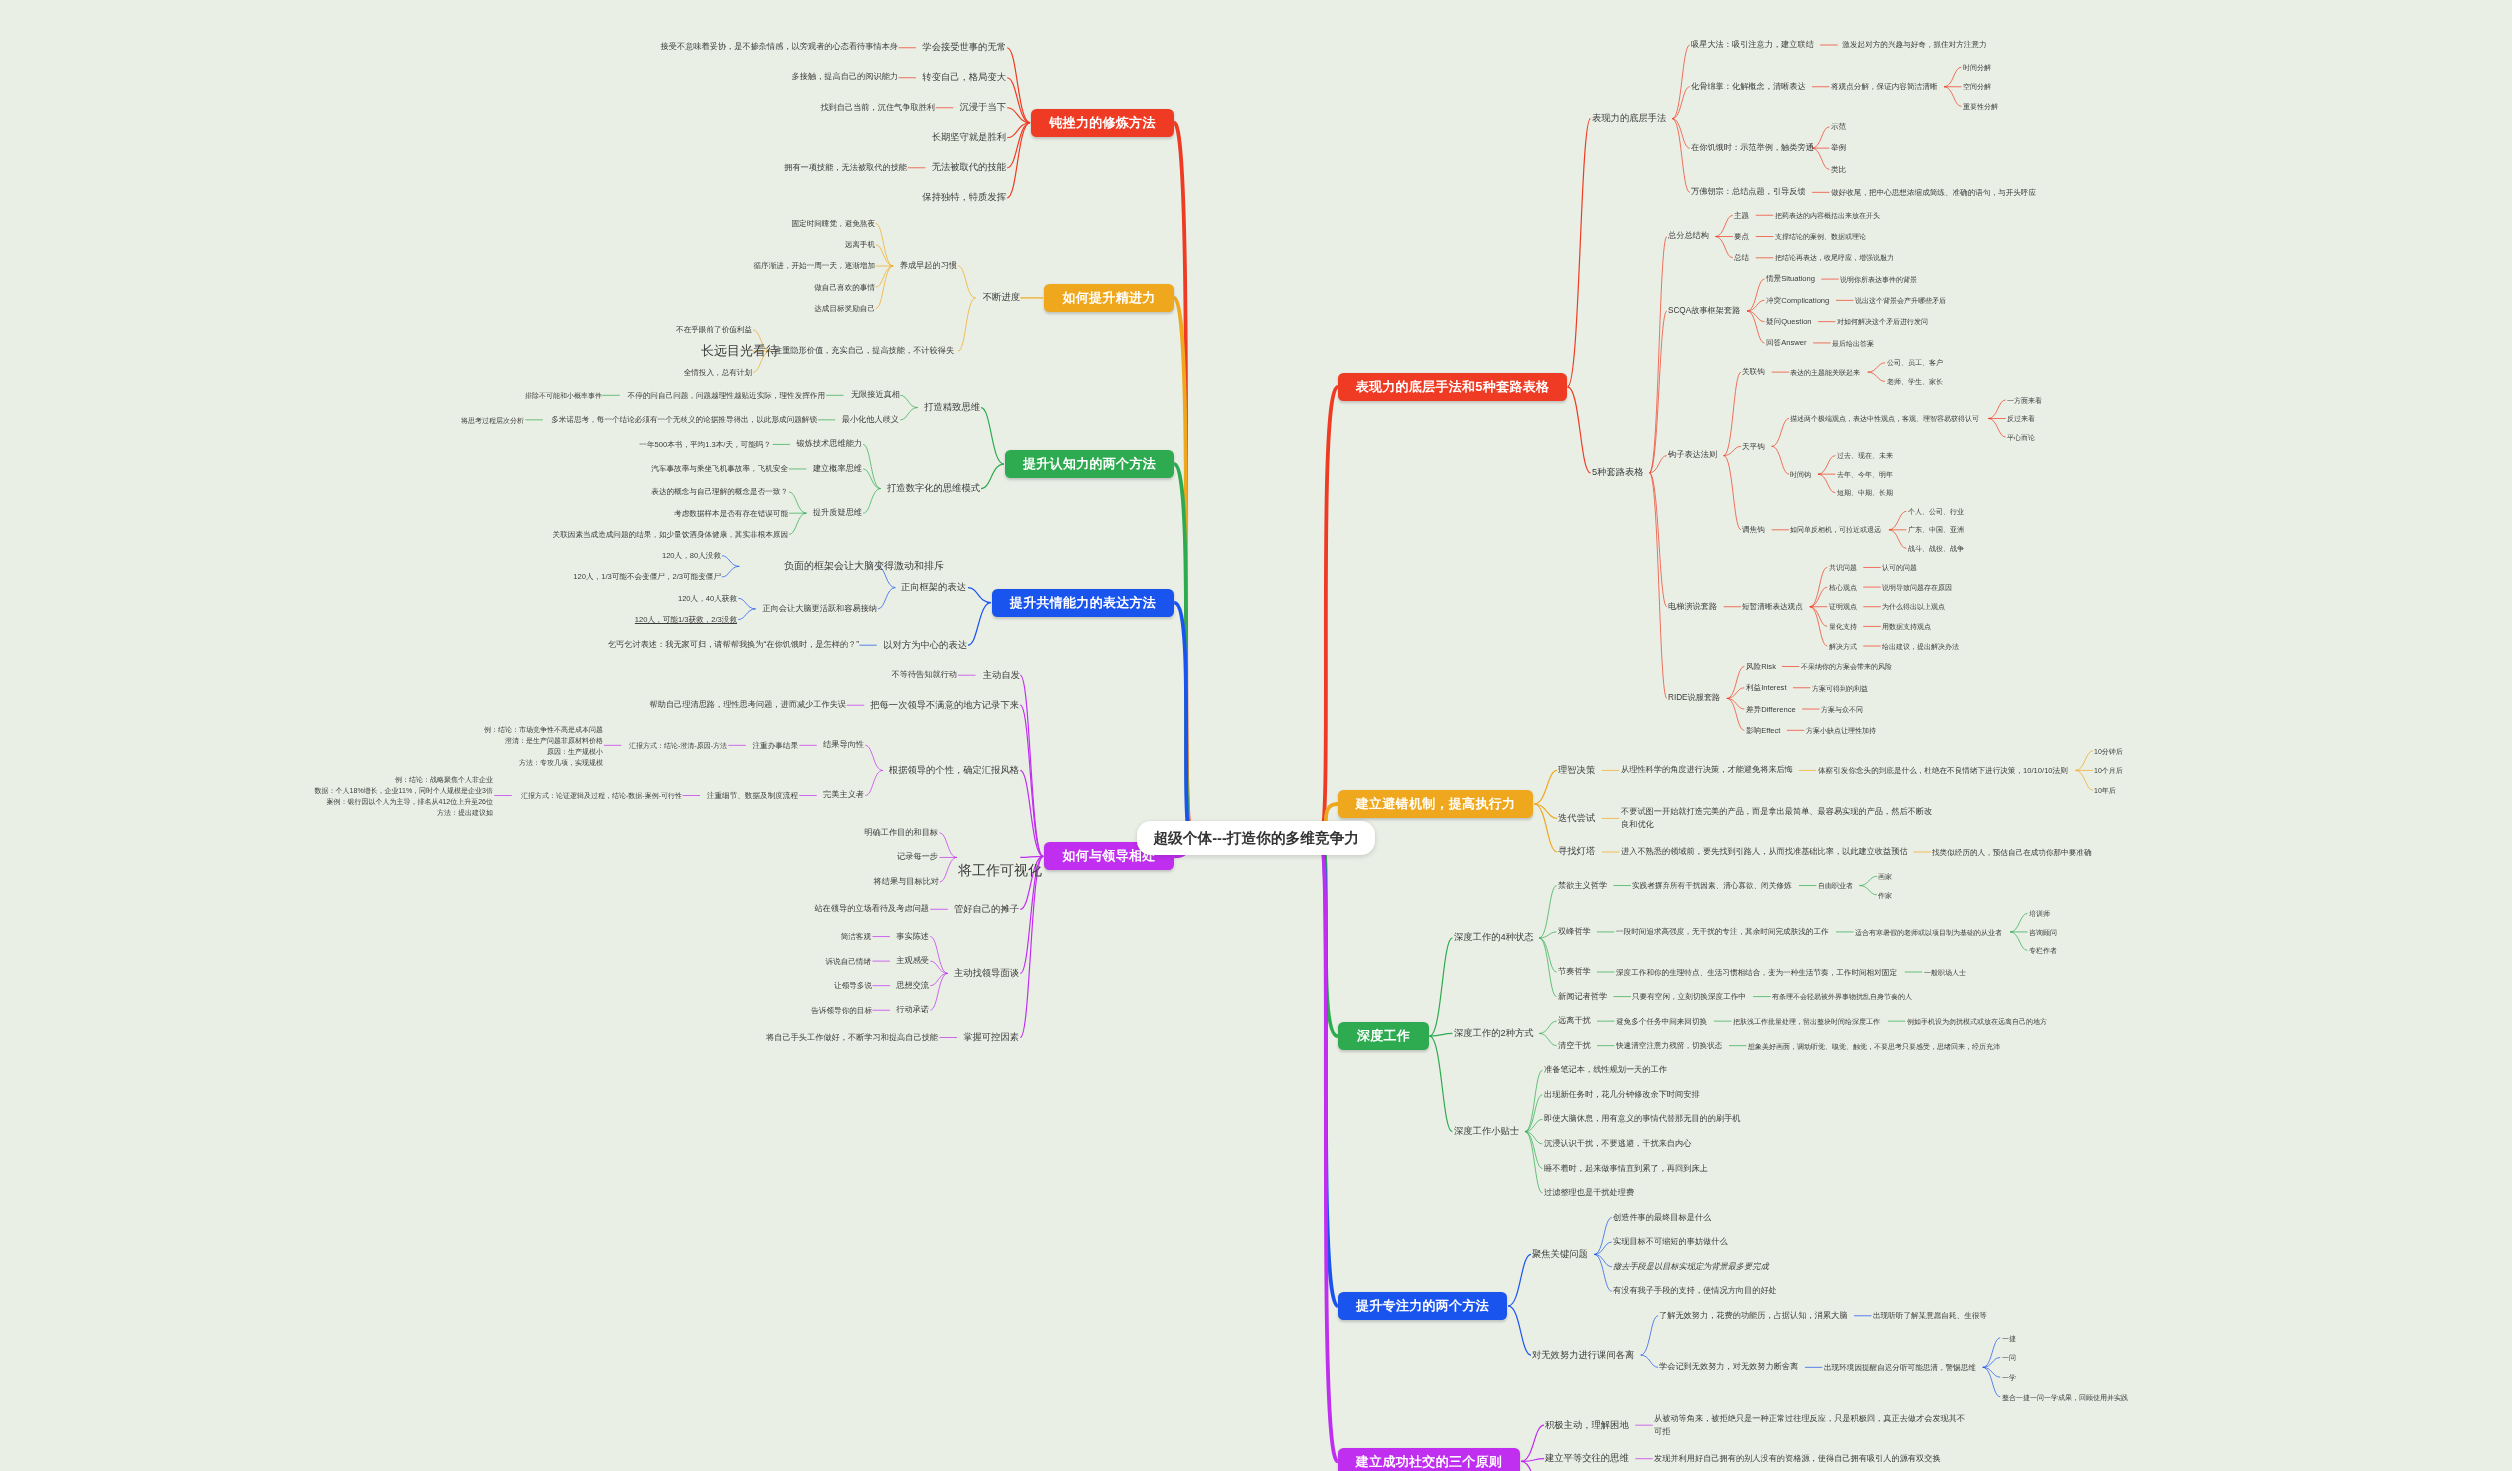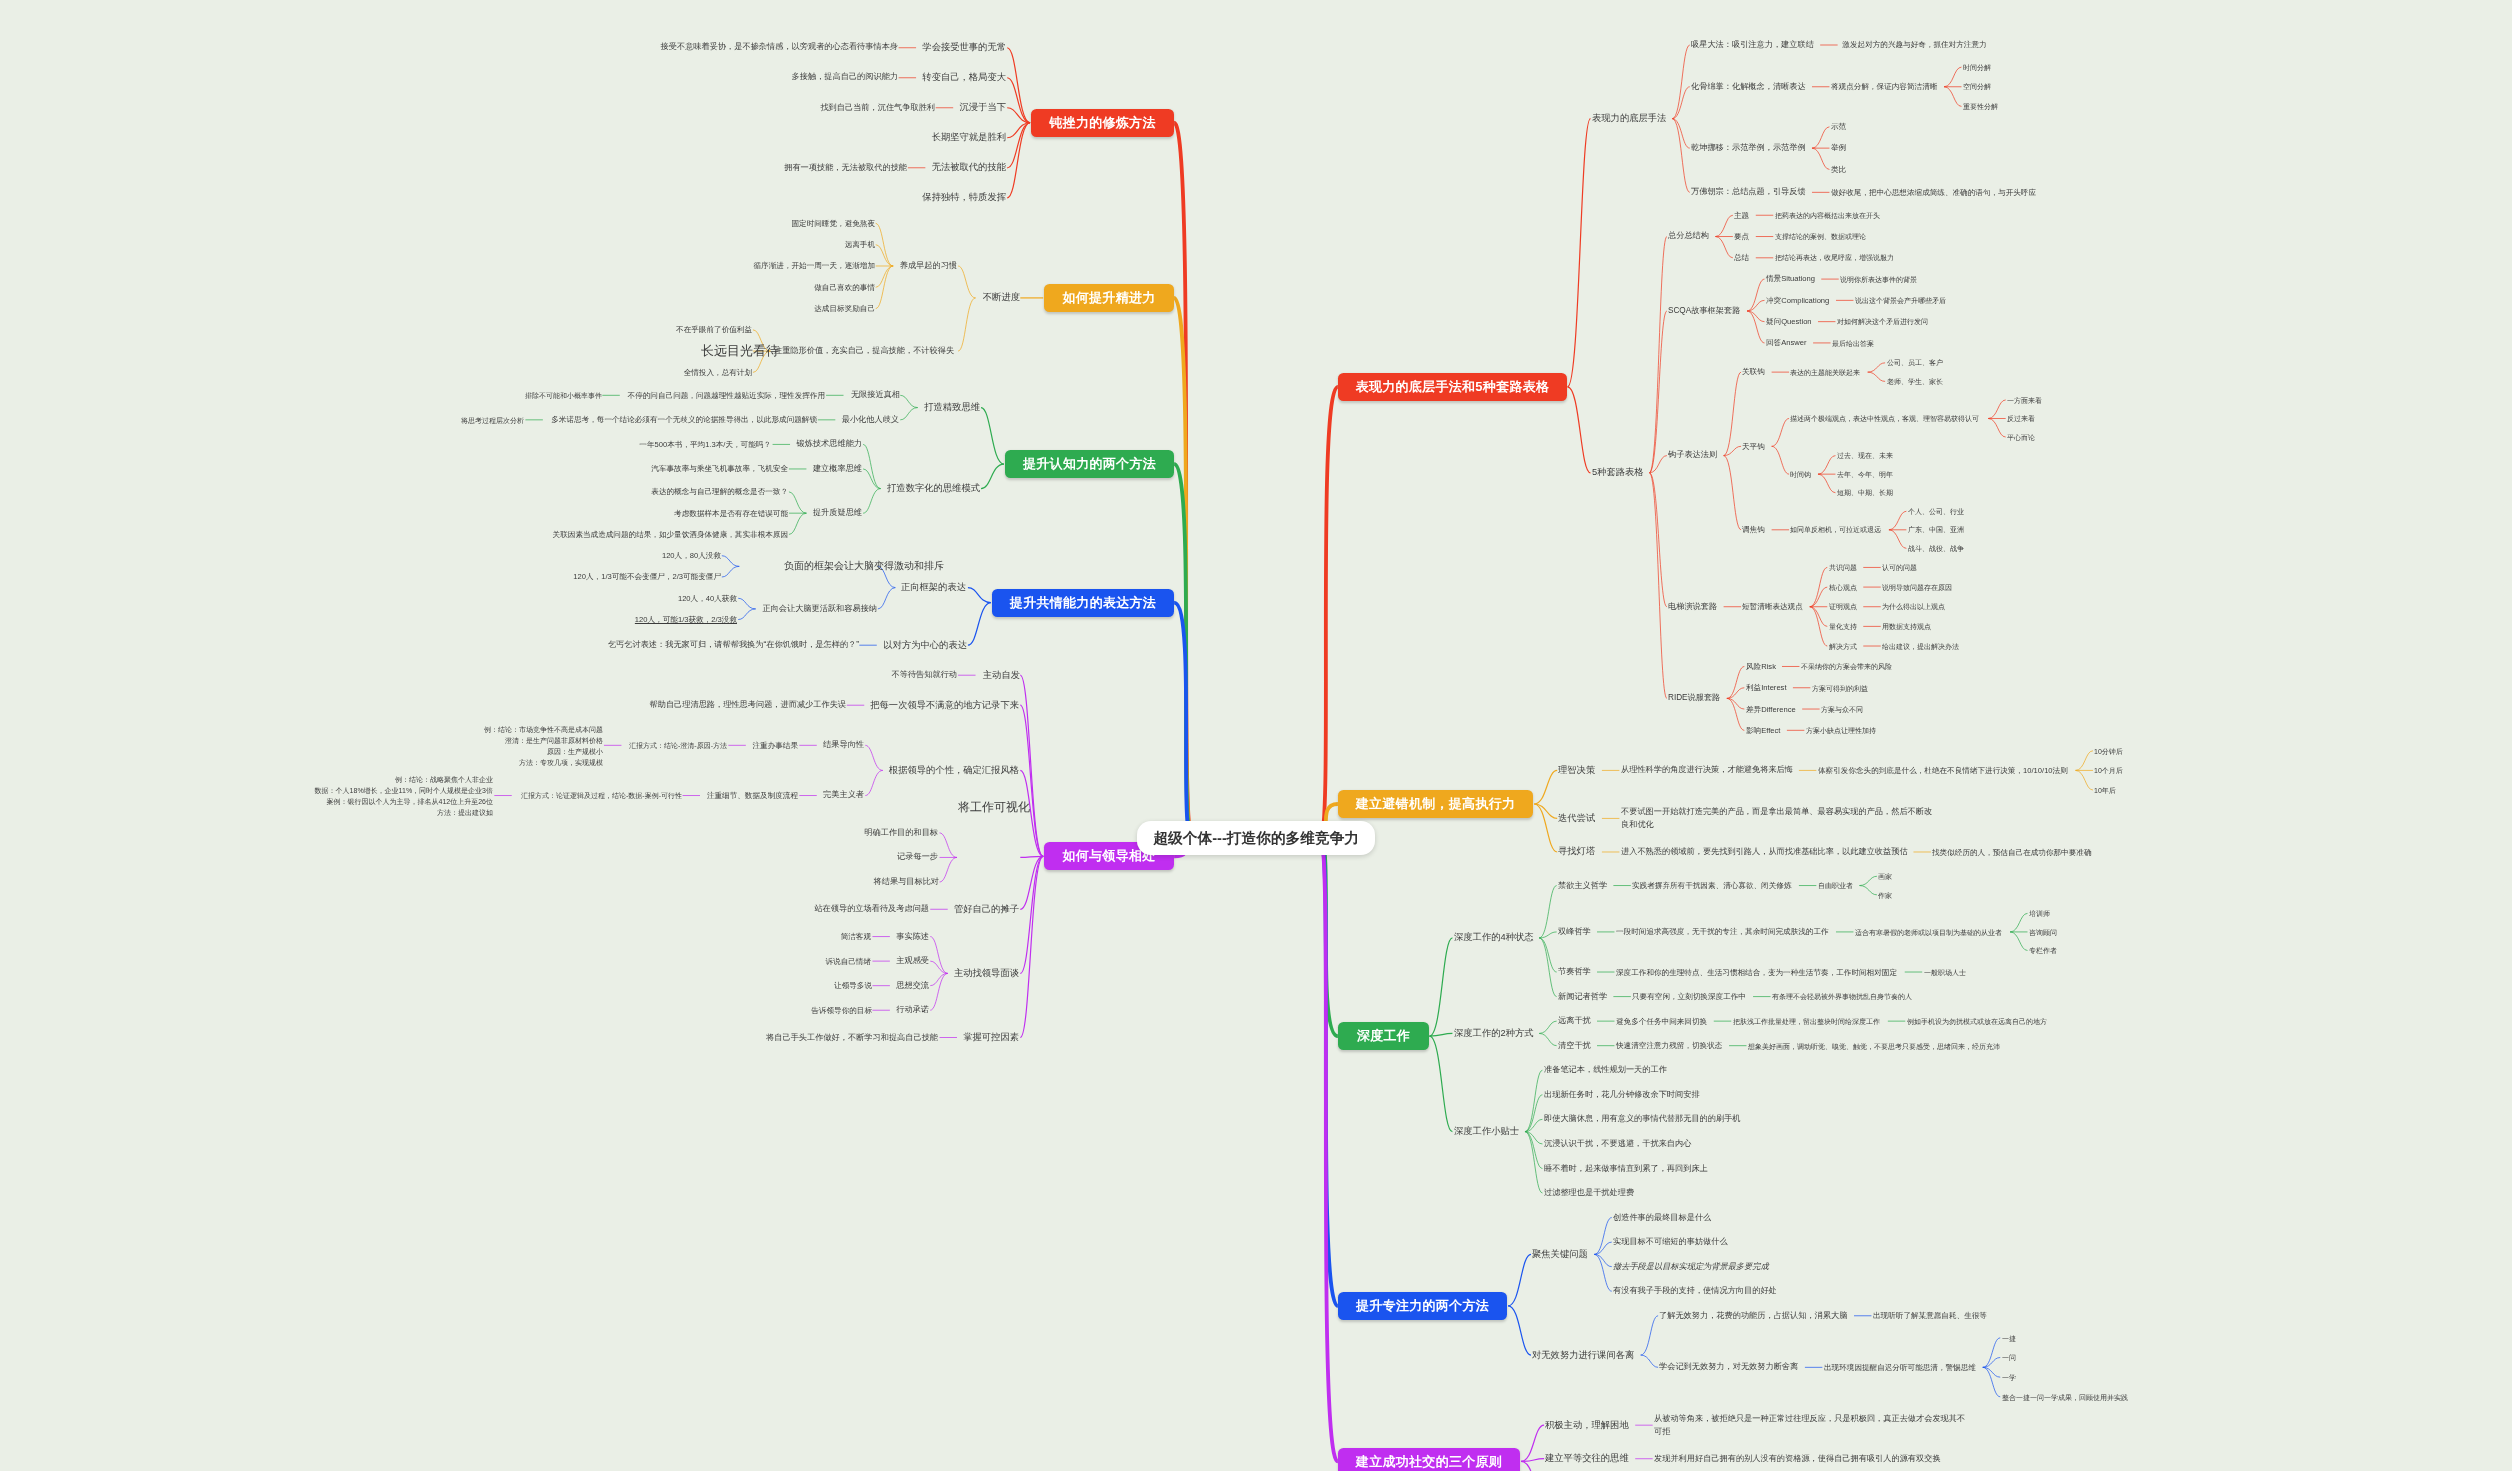--- a/index.html
+++ b/index.html
@@ -256,21 +256,21 @@
   <div id="nodes">
       <div class="node lvl1" style="background: rgb(239, 59, 35); font-size: 13px; left: 1338px; top: 373px; height: 28px; width: 229px; box-sizing: border-box;">表现力的底层手法和5种套路表格</div>
       <div class="node" style="font-size: 9.3px; line-height: 13.6px; left: 1592px; top: 112px; width: 80px; text-align: left;">表现力的底层手法</div>
       <div class="node" style="font-size: 8.2px; line-height: 12.6px; left: 1691px; top: 39px; width: 128px; text-align: left;">吸星大法：吸引注意力，建立联结</div>
       <div class="node" style="font-size: 7.6px; line-height: 11.5px; left: 1839px; top: 39px; width: 151px; text-align: center;">激发起对方的兴趣与好奇，抓住对方注意力</div>
       <div class="node" style="font-size: 8.2px; line-height: 12.6px; left: 1691px; top: 81px; width: 120px; text-align: left;">化骨绵掌：化解概念，清晰表达</div>
       <div class="node" style="font-size: 7.6px; line-height: 11.5px; left: 1831px; top: 81px; width: 112px; text-align: left;">将观点分解，保证内容简洁清晰</div>
       <div class="node" style="font-size: 7px; line-height: 11px; left: 1963px; top: 62px; width: 34px; text-align: left;">时间分解</div>
       <div class="node" style="font-size: 7px; line-height: 11px; left: 1963px; top: 81px; width: 34px; text-align: left;">空间分解</div>
       <div class="node" style="font-size: 7px; line-height: 11px; left: 1963px; top: 101px; width: 41px; text-align: left;">重要性分解</div>
-      <div class="node" style="font-size: 8.2px; line-height: 12.6px; left: 1691px; top: 142px; width: 120px; text-align: left;">乾坤挪移：示范举例，示范举例</div>
+      <div class="node" style="font-size: 8.2px; line-height: 12.6px; left: 1691px; top: 142px; width: 120px; text-align: left;">在你饥饿时：示范举例，触类旁通</div>
       <div class="node" style="font-size: 7.6px; line-height: 11.5px; left: 1831px; top: 121px; width: 21px; text-align: left;">示范</div>
       <div class="node" style="font-size: 7.6px; line-height: 11.5px; left: 1831px; top: 142px; width: 21px; text-align: left;">举例</div>
       <div class="node" style="font-size: 7.6px; line-height: 11.5px; left: 1831px; top: 164px; width: 21px; text-align: left;">类比</div>
       <div class="node" style="font-size: 8.2px; line-height: 12.6px; left: 1691px; top: 186px; width: 120px; text-align: left;">万佛朝宗：总结点题，引导反馈</div>
       <div class="node" style="font-size: 7.6px; line-height: 11.5px; left: 1831px; top: 187px; width: 212px; text-align: left;">做好收尾，把中心思想浓缩成简练、准确的语句，与开头呼应</div>
       <div class="node" style="font-size: 9.3px; line-height: 13.6px; left: 1592px; top: 466px; width: 57px; text-align: left;">5种套路表格</div>
       <div class="node" style="font-size: 8.2px; line-height: 12.6px; left: 1668px; top: 230px; width: 46px; text-align: left;">总分总结构</div>
       <div class="node" style="font-size: 7.6px; line-height: 11.5px; left: 1734px; top: 210px; width: 21px; text-align: left;">主题</div>
       <div class="node" style="font-size: 7px; line-height: 11px; left: 1775px; top: 210px; width: 112px; text-align: left;">把药表达的内容概括出来放在开头</div>
       <div class="node" style="font-size: 7.6px; line-height: 11.5px; left: 1734px; top: 231px; width: 21px; text-align: left;">要点</div>
@@ -457,21 +457,21 @@
         澄清：是生产问题非原材料价格
         原因：生产规模小
         方法：专攻几项，实现规模</div>
       <div class="node" style="font-size: 8.2px; line-height: 12.6px; left: 818px; top: 789px; width: 46px; text-align: right;">完美主义者</div>
       <div class="node" style="font-size: 7.6px; line-height: 11.5px; left: 701px; top: 790px; width: 97px; text-align: right;">注重细节、数据及制度流程</div>
       <div class="node" style="font-size: 7px; line-height: 11px; left: 513px; top: 790px; width: 169px; text-align: right;">汇报方式：论证逻辑及过程，结论-数据-案例-可行性</div>
       <div class="node" style="font-size: 7px; line-height: 11px; left: 291px; top: 774px; width: 202px; text-align: right;">例：结论：战略聚焦个人非企业
         数据：个人18%增长，企业11%，同时个人规模是企业3倍
         案例：银行因以个人为主导，排名从412位上升至26位
         方法：提出建议如</div>
-      <div class="node" style="font-size: 12px; line-height: 13.6px; left: 958px; top: 801px; width: 61px; text-align: left;">将工作可视化</div>
+      <div class="node" style="font-size: 14px; line-height: 13.6px; left: 958px; top: 864px; width: 61px; text-align: left;">将工作可视化</div>
       <div class="node" style="font-size: 8.2px; line-height: 12.6px; left: 859px; top: 827px; width: 79px; text-align: right;">明确工作目的和目标</div>
       <div class="node" style="font-size: 8.2px; line-height: 12.6px; left: 892px; top: 851px; width: 46px; text-align: right;">记录每一步</div>
       <div class="node" style="font-size: 8.2px; line-height: 12.6px; left: 868px; top: 876px; width: 71px; text-align: right;">将结果与目标比对</div>
       <div class="node" style="font-size: 9.3px; line-height: 13.6px; left: 949px; top: 903px; width: 70px; text-align: right;">管好自己的摊子</div>
       <div class="node" style="font-size: 8.2px; line-height: 12.6px; left: 809px; top: 903px; width: 120px; text-align: right;">站在领导的立场看待及考虑问题</div>
       <div class="node" style="font-size: 9.3px; line-height: 13.6px; left: 949px; top: 967px; width: 70px; text-align: right;">主动找领导面谈</div>
       <div class="node" style="font-size: 8.2px; line-height: 12.6px; left: 891px; top: 931px; width: 38px; text-align: right;">事实陈述</div>
       <div class="node" style="font-size: 7.6px; line-height: 11.5px; left: 835px; top: 931px; width: 36px; text-align: right;">简洁客观</div>
       <div class="node" style="font-size: 8.2px; line-height: 12.6px; left: 891px; top: 955px; width: 38px; text-align: right;">主观感受</div>
       <div class="node" style="font-size: 7.6px; line-height: 11.5px; left: 820px; top: 956px; width: 51px; text-align: right;">诉说自己情绪</div>

